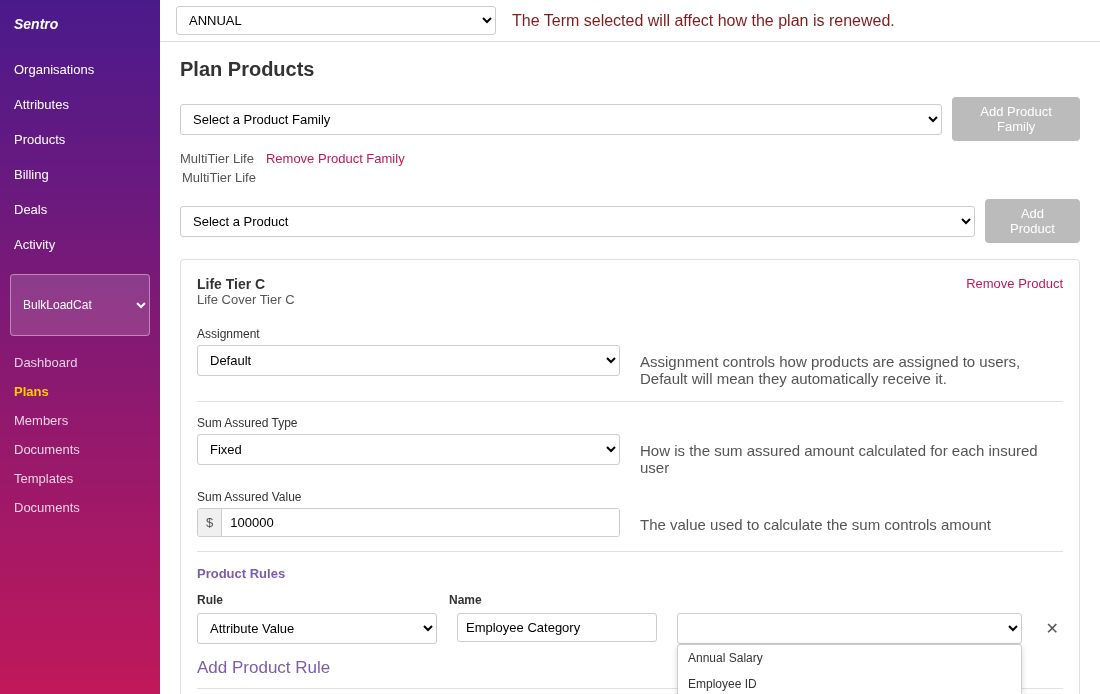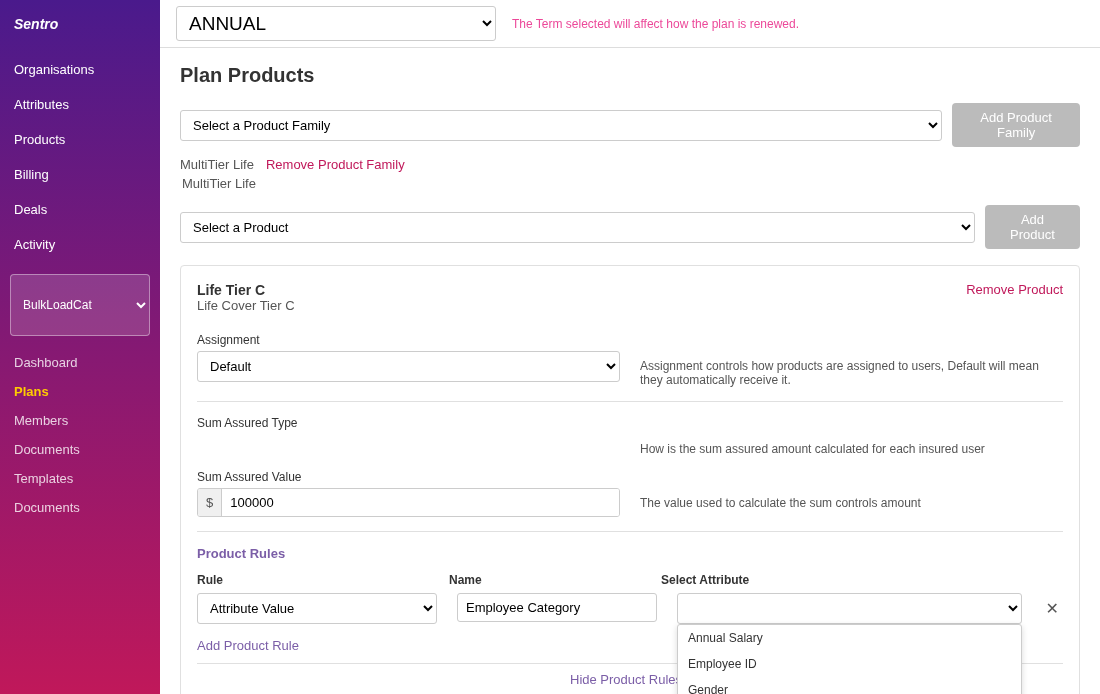--- a/index.html
+++ b/index.html
@@ -70,27 +70,27 @@
       align-items: center;
       padding: 6px 16px;
       border-bottom: 1px solid #ddd;
       background: white;
     }
     .top-bar select {
       width: 320px;
       padding: 5px 8px;
       border: 1px solid #ccc;
       border-radius: 3px;
-      font-size: 19px;
+      font-size: 13px;
       background: white;
     }
     .top-bar-hint {
       margin-left: 16px;
-      color: #ec4899;
-      font-size: 12px;
+      color: #7f1d1d;
+      font-size: 16px;
     }
 
     .content-area {
       padding: 16px 20px;
     }
 
     .page-title {
       font-size: 20px;
       font-weight: bold;
       color: #333;
@@ -181,21 +181,21 @@
     .product-title { font-size: 14px; font-weight: 600; color: #333; }
     .product-subtitle { font-size: 13px; color: #555; margin-bottom: 16px; }
     .remove-product-link { color: #c0185a; cursor: pointer; font-size: 13px; }
     .form-row {
       display: flex;
       align-items: flex-start;
       gap: 20px;
       margin-bottom: 14px;
     }
     .form-col-left { flex: 1; }
-    .form-col-right { flex: 1; color: #555; font-size: 12px; padding-top: 26px; }
+    .form-col-right { flex: 1; color: #555; font-size: 15px; padding-top: 26px; }
     .form-label {
       font-size: 12px;
       color: #333;
       margin-bottom: 4px;
       display: block;
     }
     .form-select {
       width: 100%;
       padding: 6px 8px;
       border: 1px solid #ccc;
@@ -290,21 +290,21 @@
     }
     .dropdown-option {
       padding: 6px 10px;
       font-size: 12px;
       color: #333;
       cursor: pointer;
     }
 
     .add-rule-link {
       color: #7b5ea7;
-      font-size: 13px;
+      font-size: 17px;
       cursor: pointer;
       display: inline-block;
       margin-top: 6px;
       margin-bottom: 10px;
     }
 
     .hide-rules-link {
       display: block;
       text-align: center;
       color: #7b5ea7;
@@ -400,20 +400,23 @@
         </div>
         <div class="form-col-right">Assignment controls how products are assigned to users, Default will mean they automatically receive it.</div>
       </div>
 
       <hr class="divider">
 
       
       <div class="form-row">
         <div class="form-col-left">
           <label class="form-label">Sum Assured Type</label>
+          <select class="form-select">
+            <option>Fixed</option>
+          </select>
         </div>
         <div class="form-col-right">How is the sum assured amount calculated for each insured user</div>
       </div>
 
       
       <div class="form-row">
         <div class="form-col-left">
           <label class="form-label">Sum Assured Value</label>
           <div class="input-prefix">
             <span class="input-prefix-symbol">$</span>
@@ -425,21 +428,20 @@
 
       <hr class="divider">
 
       
       <div class="product-rules-title">Product Rules</div>
 
       
       <div class="rules-header">
         <div class="rules-header-rule">Rule</div>
         <div class="rules-header-name">Name</div>
-        <div class="rules-header-attr">Select Attribute</div>
       </div>
 
       
       <div class="rules-row">
         <select class="form-select rule-select">
           <option>Attribute Value</option>
         </select>
         <input type="text" class="form-input rule-name-input" value="Employee Category" style="">
         <div class="dropdown-container">
           <select class="form-select" style="width:100%;">

